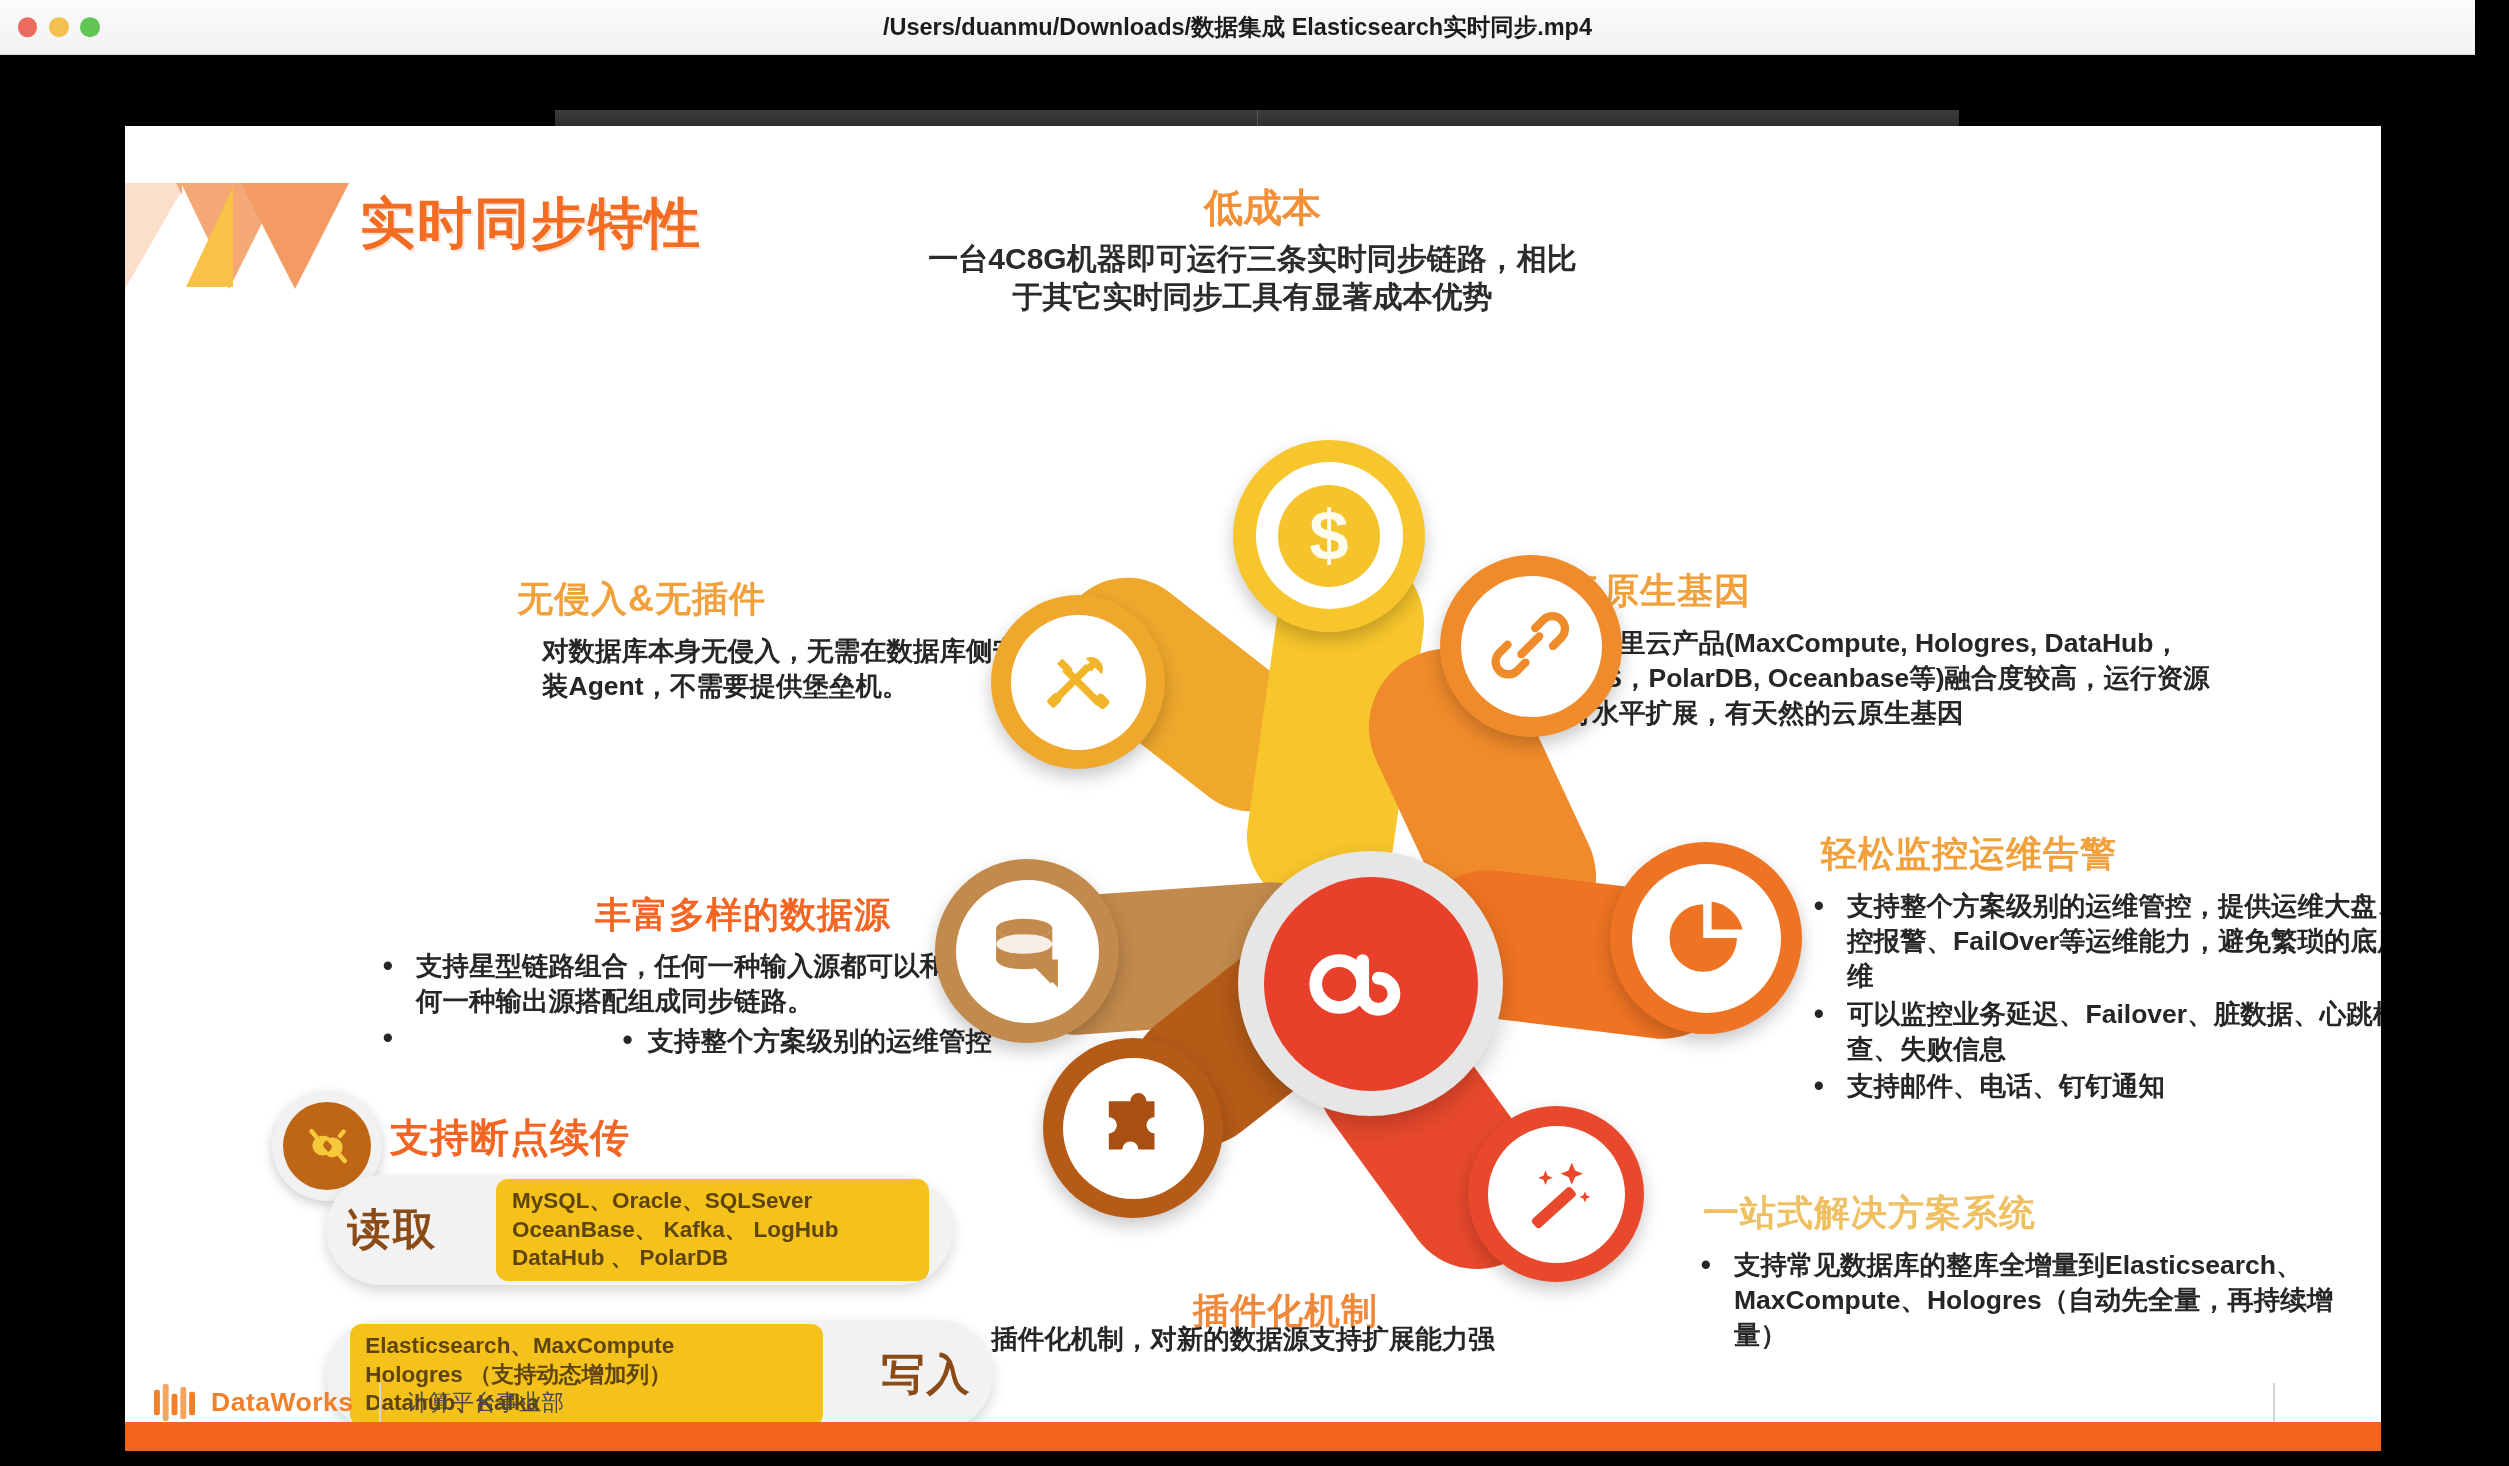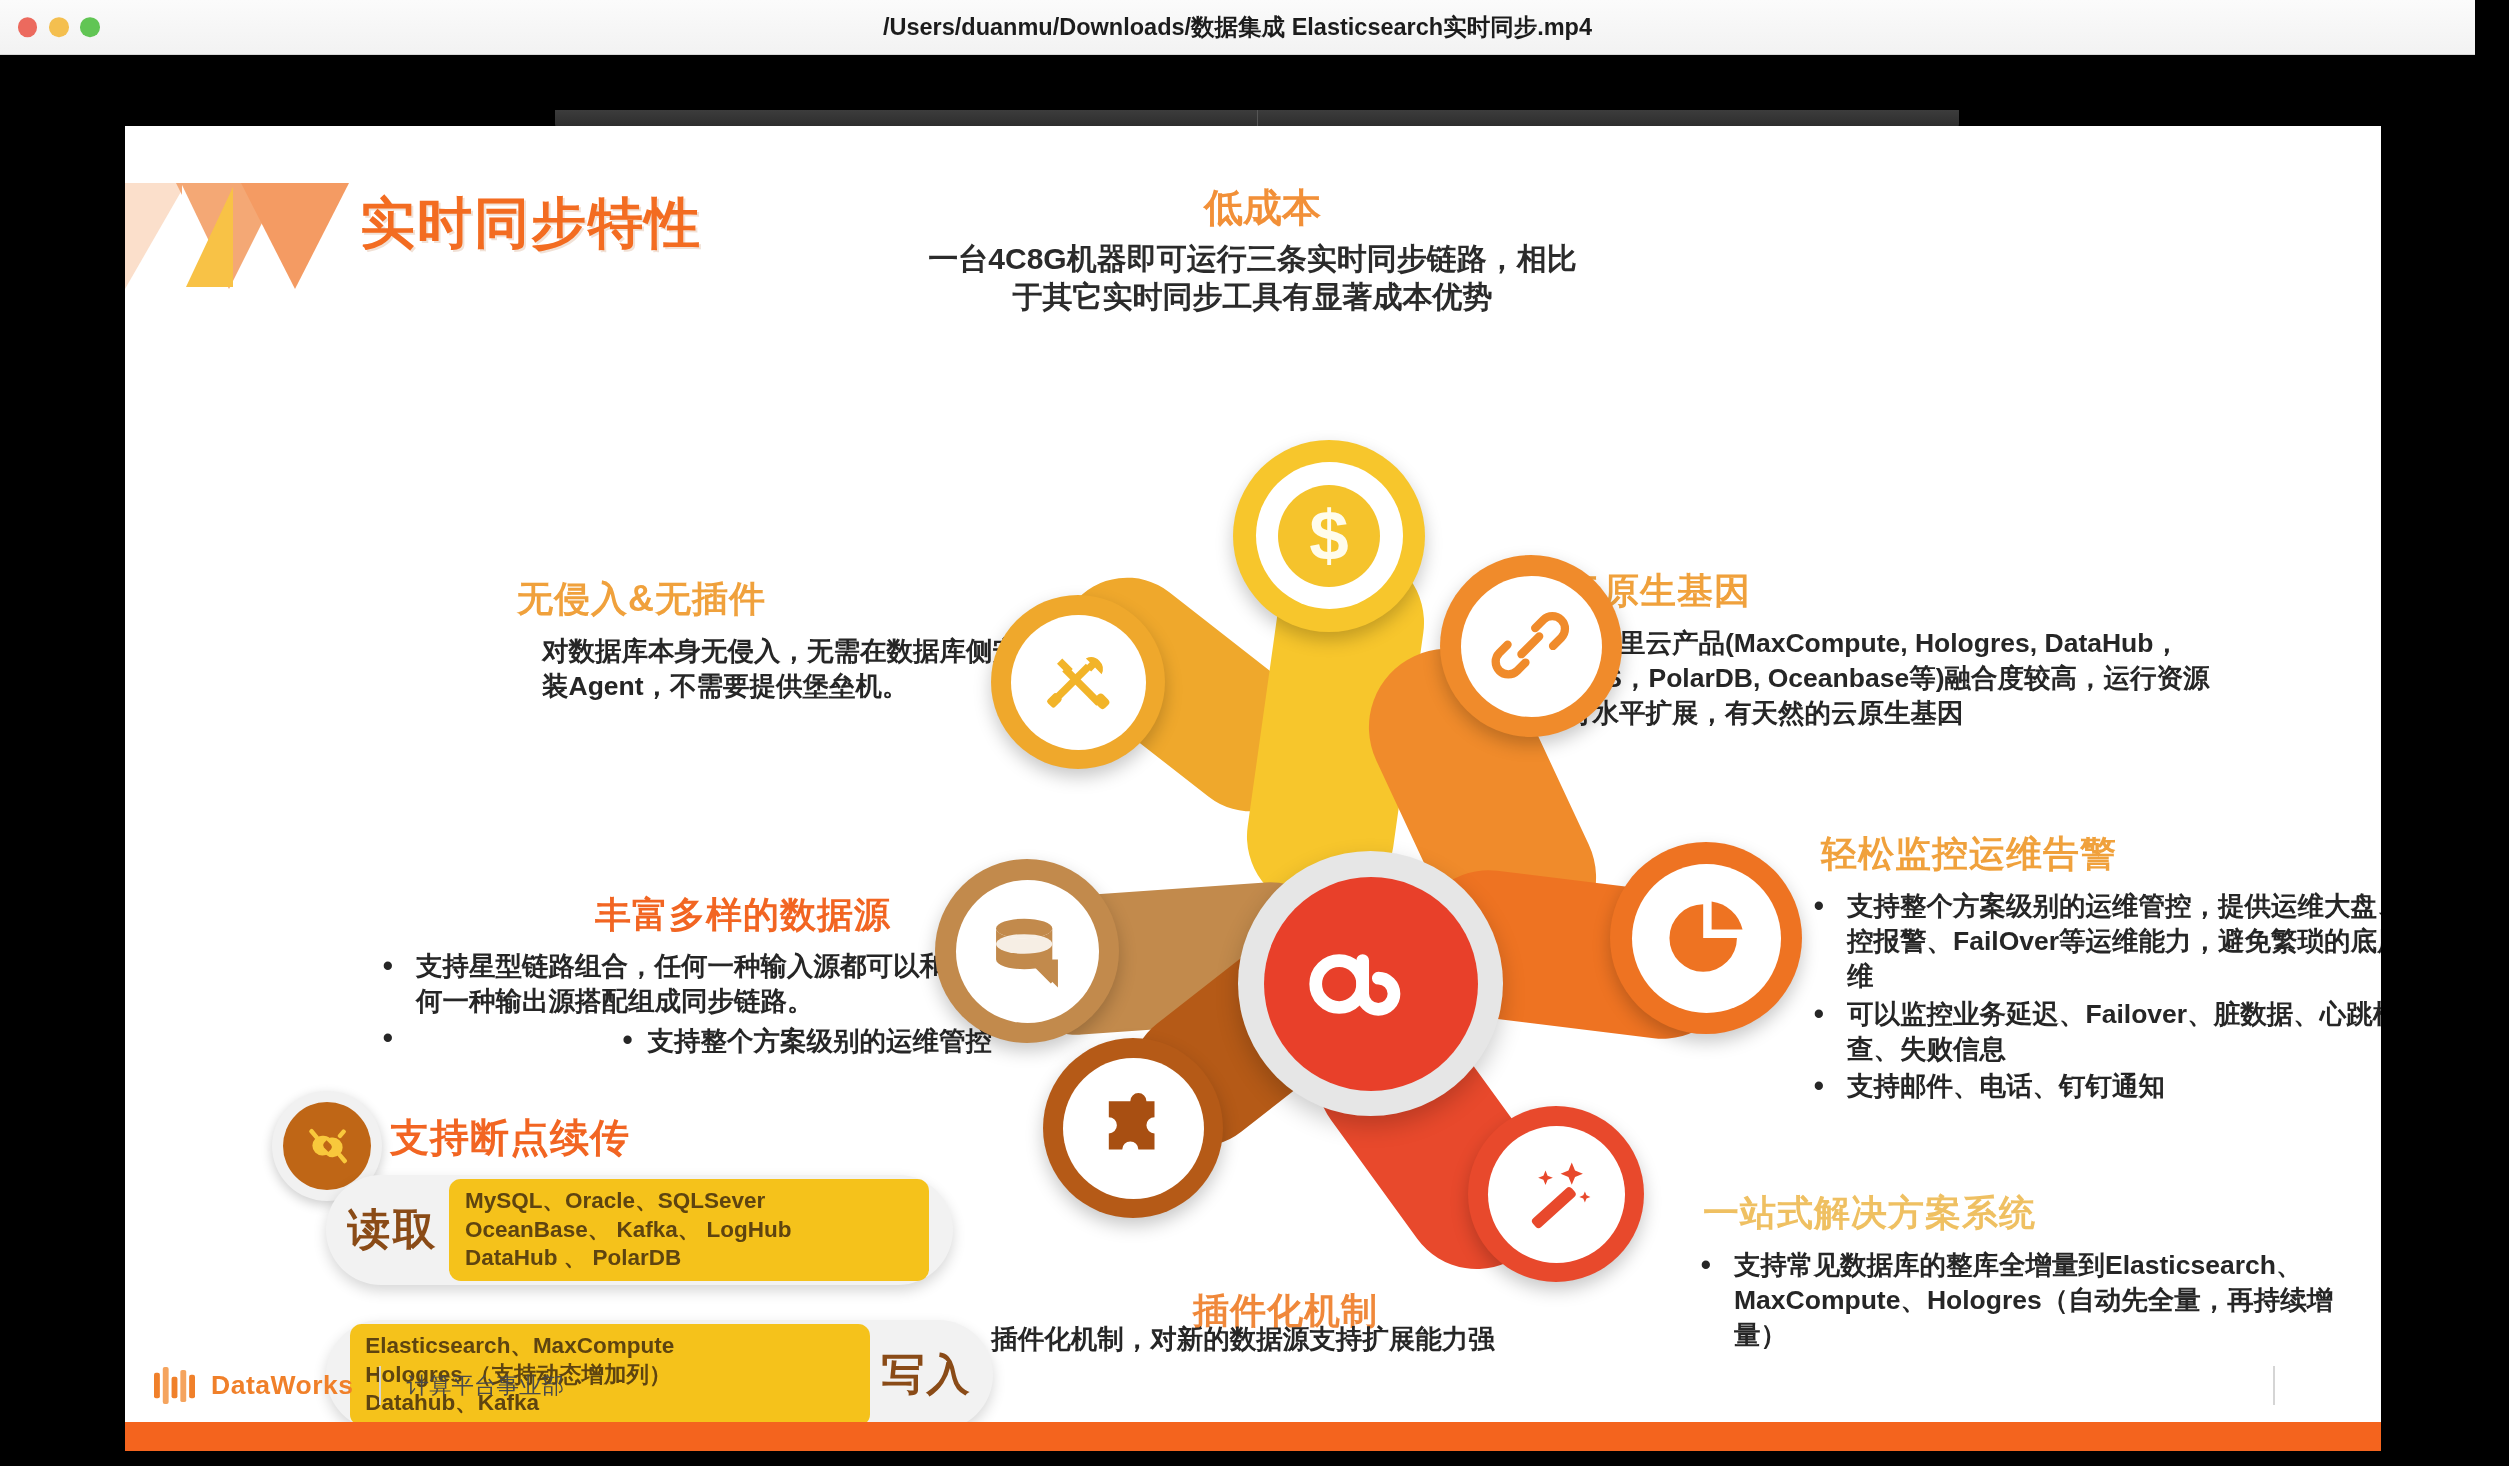--- a/index.html
+++ b/index.html
@@ -113,20 +113,21 @@
     content: "•"; position: absolute; left: 7.8px; top: -2px; font-size: 29px; color: #262626;
   }
   li.nobullet::before { content: ""; }
   .sub-bullet { display: block; text-align: right; }
 
   
   .pill {
     position: absolute; display: flex; align-items: center;
     background: #f2f2f2; border-radius: 55px;
     box-shadow: 0 5.9px 13.7px rgba(0,0,0,.16);
+    gap: 47px;
   }
   #pill-read  { left: 201px; top: 1049px; width: 627px; height: 110px; padding: 0 11.8px 0 21.6px; }
   #pill-write { left: 201px; top: 1194px; width: 667px; height: 110px; padding: 0 21.6px 0 11.8px; }
   .pill-label { font-size: 43px; font-weight: bold; color: #8A4B17; letter-spacing: 2px; white-space: nowrap; }
   .pill-box {
     background: #F5C21B; border-radius: 11.8px; flex: 1;
     padding: 7.8px 15.7px; margin: 0 11.8px;
     font-size: 22.5px; font-weight: bold; color: #5e4410; line-height: 1.27;
   }
 
@@ -135,21 +136,21 @@
     position: absolute; left: 147px; top: 965px; width: 110px; height: 110px; border-radius: 50%;
     background: #f1f1f1; box-shadow: 0 3.9px 11.8px rgba(0,0,0,.2);
     display: flex; align-items: center; justify-content: center;
   }
   #resume-inner {
     width: 88px; height: 88px; border-radius: 50%; background: #BF6616;
     display: flex; align-items: center; justify-content: center;
   }
 
   
-  #footer { position: absolute; left: 0; bottom: 35px; width: 2256px; height: 61px; display: flex; align-items: center; }
+  #footer { position: absolute; left: 0; bottom: 18px; width: 2256px; height: 61px; display: flex; align-items: center; }
   #fo-logo { display: flex; align-items: center; gap: 13.7px; margin-left: 27.4px; }
   #fo-name { font-size: 26.5px; font-weight: bold; color: #F0802A; letter-spacing: 0.5px; }
   #fo-div { width: 2px; height: 39px; background: #d5d5d5; margin: 0 25.5px; }
   #fo-dept { font-size: 22.5px; color: #4a4a4a; }
   #fo-right-div { position: absolute; right: 106px; width: 2px; height: 39px; background: #d5d5d5; }
   #footer-bar { position: absolute; left: 0; bottom: 0; width: 2256px; height: 29px; background: #F4641E; }
 
   
   #hub { position: absolute; left: 745px; top: 304px; width: 1000px; height: 912px; }
   .petal {

